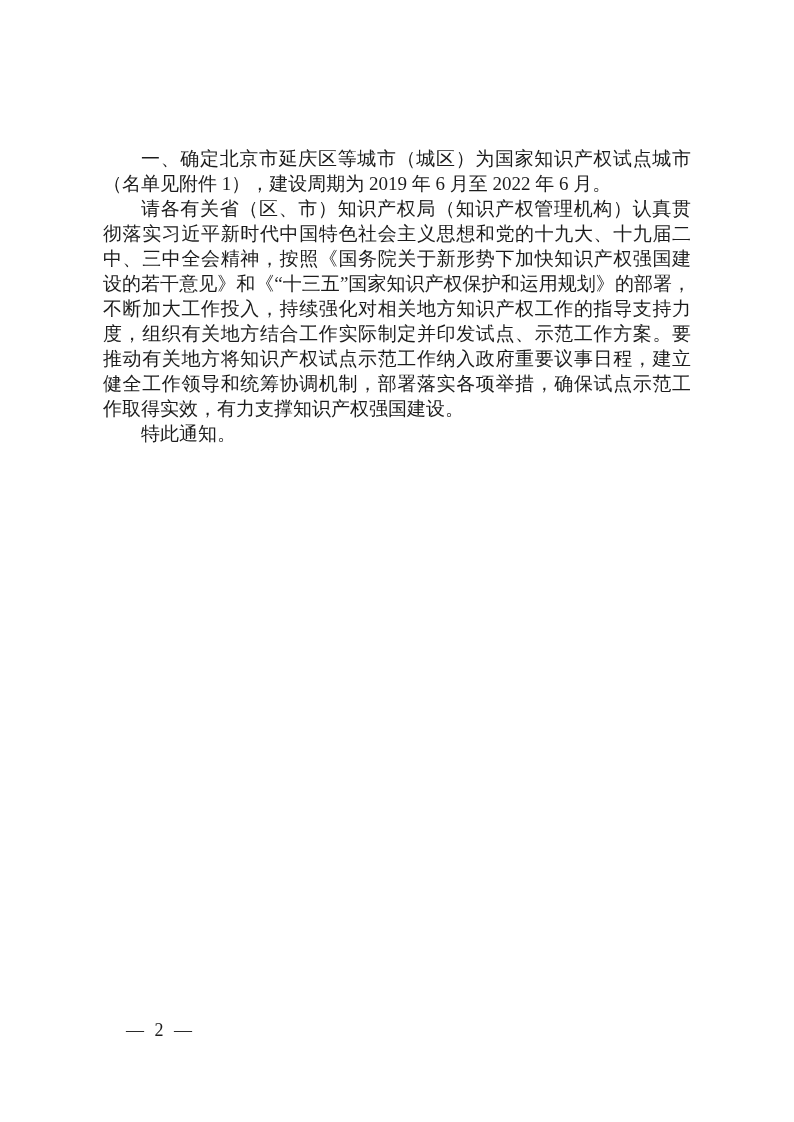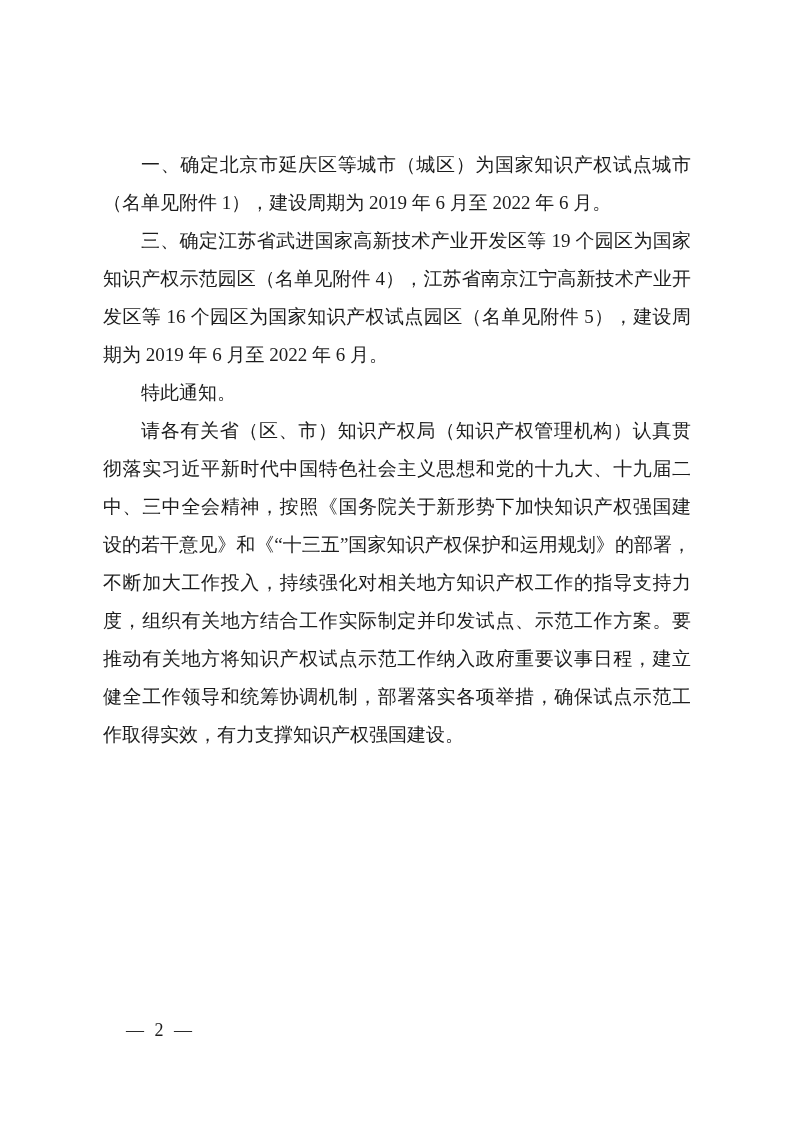--- a/index.html
+++ b/index.html
@@ -19,21 +19,21 @@
     height: 1122px;
     background: #ffffff;
     overflow: hidden;
   }
   .body-text {
     position: absolute;
     left: 103px;
     width: 588px;
     top: 146px;
     font-size: 19px;
-    line-height: 38px;
+    line-height: 25px;
     text-align: justify;
     text-justify: inter-ideograph;
   }
   .para {
     margin: 0;
     padding: 0;
     text-indent: 2em;
     word-break: break-all;
   }
   .page-number {
@@ -45,18 +45,17 @@
     color: #1c1c1c;
     white-space: nowrap;
   }
 </style>
 </head>
 <body>
 
 <div class="page">
   <div class="body-text">
     <p class="para">一、确定北京市延庆区等城市（城区）为国家知识产权试点城市（名单见附件 1），建设周期为 2019 年 6 月至 2022 年 6 月。</p>
-    <p class="para">三、确定江苏省武进国家高新技术产业开发区等 19 个园区为国家知识产权示范园区（名单见附件 4），江苏省南京江宁高新技术产业开发区等 16 个园区为国家知识产权试点园区（名单见附件 5），建设周期为 2019 年 6 月至 2022 年 6 月。</p>
+    <p class="para">请各有关省（区、市）知识产权局（知识产权管理机构）认真贯彻落实习近平新时代中国特色社会主义思想和党的十九大、十九届二中、三中全会精神，按照《国务院关于新形势下加快知识产权强国建设的若干意见》和《“十三五”国家知识产权保护和运用规划》的部署，不断加大工作投入，持续强化对相关地方知识产权工作的指导支持力度，组织有关地方结合工作实际制定并印发试点、示范工作方案。要推动有关地方将知识产权试点示范工作纳入政府重要议事日程，建立健全工作领导和统筹协调机制，部署落实各项举措，确保试点示范工作取得实效，有力支撑知识产权强国建设。</p>
     <p class="para">特此通知。</p>
-    <p class="para">请各有关省（区、市）知识产权局（知识产权管理机构）认真贯彻落实习近平新时代中国特色社会主义思想和党的十九大、十九届二中、三中全会精神，按照《国务院关于新形势下加快知识产权强国建设的若干意见》和《“十三五”国家知识产权保护和运用规划》的部署，不断加大工作投入，持续强化对相关地方知识产权工作的指导支持力度，组织有关地方结合工作实际制定并印发试点、示范工作方案。要推动有关地方将知识产权试点示范工作纳入政府重要议事日程，建立健全工作领导和统筹协调机制，部署落实各项举措，确保试点示范工作取得实效，有力支撑知识产权强国建设。</p>
   </div>
   <div class="page-number">— 2 —</div>
 </div>
 
 </body></html>

